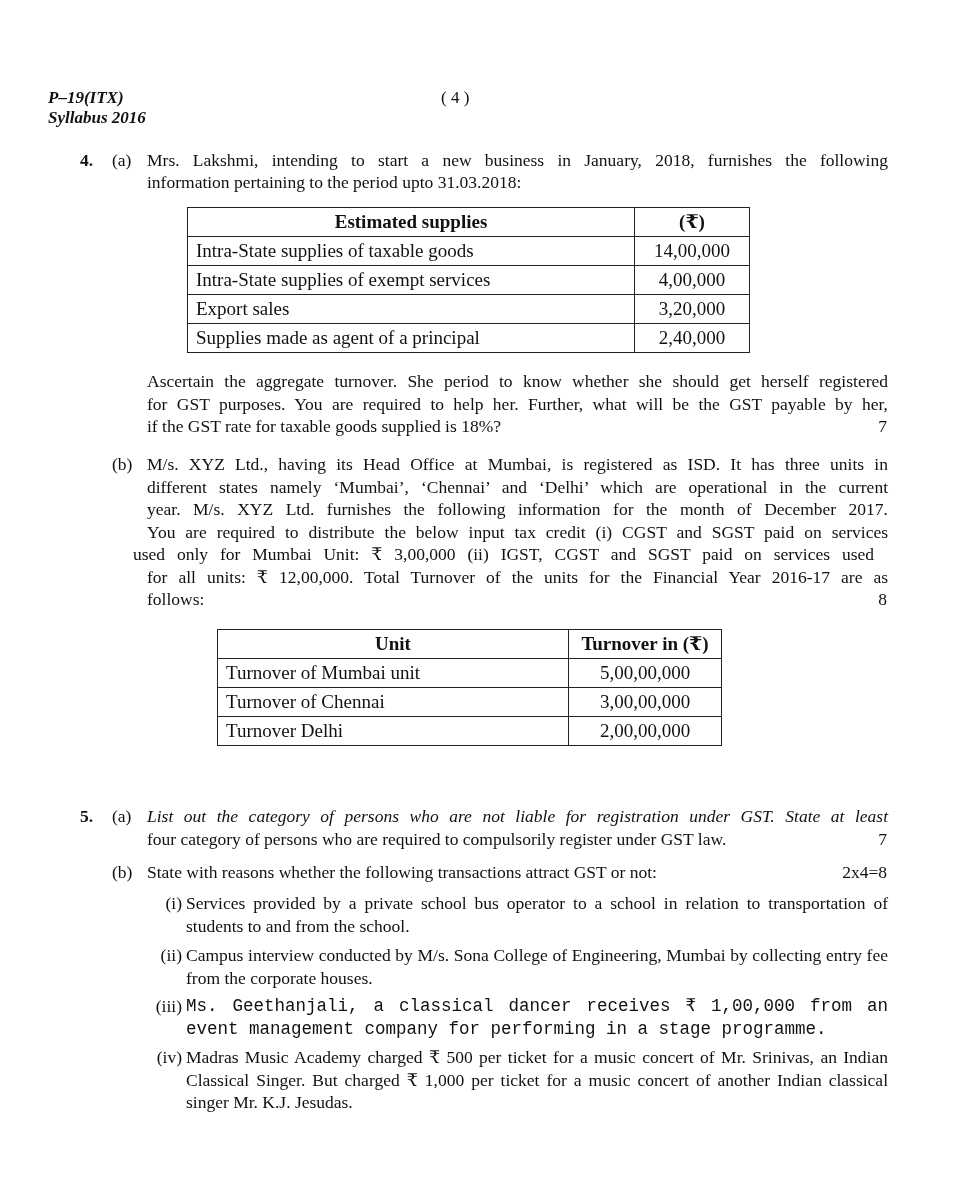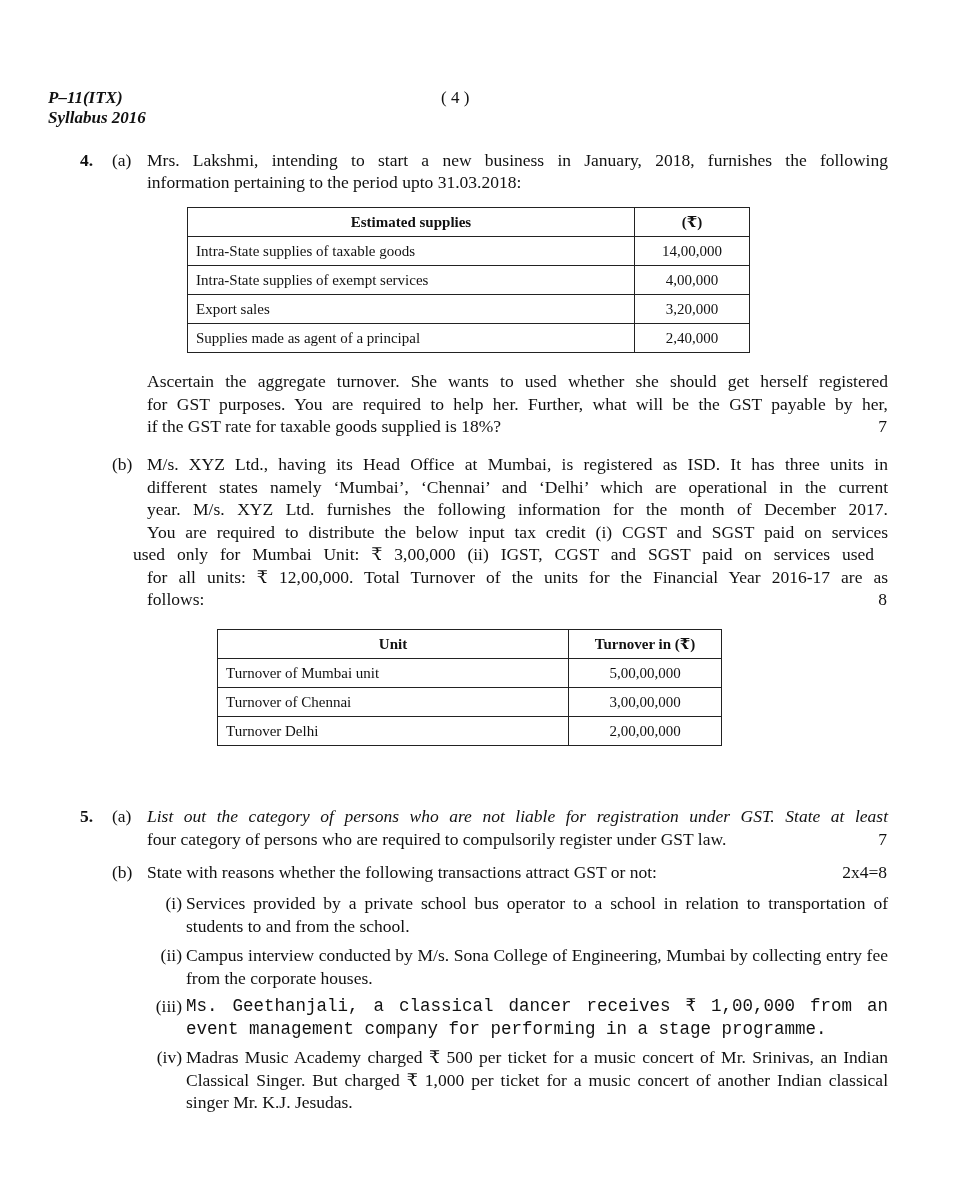--- a/index.html
+++ b/index.html
@@ -7,34 +7,34 @@
     width:959px; height:1200px; position:relative; overflow:hidden;
     font-family:"Liberation Serif", "DejaVu Serif", serif;
     color:#111; font-size:17.5px; line-height:22.5px;
   }
   .hdr-left { position:absolute; left:48px; top:88px; font-style:italic; font-weight:bold; font-size:17px; line-height:20px; }
   .hdr-center { position:absolute; left:441px; top:88px; font-size:17px; line-height:20px; }
   .qnum { position:absolute; left:80px; font-weight:bold; }
   .plabel { position:absolute; }
   .ptext { position:absolute; text-align:justify; }
   .marks { position:absolute; right:72px; text-align:right; }
-  table.t { position:absolute; border-collapse:collapse; font-size:15px; }
+  table.t { position:absolute; border-collapse:collapse; font-size:19px; }
   table.t td, table.t th { border:1.5px solid #222; padding:0 8px; height:28px; line-height:28px; }
   table.t th { font-weight:bold; text-align:center; }
   table.t td.num { text-align:center; }
   table.t th.num { text-align:center; }
   .sub { position:absolute; }
   .sublabel { position:absolute; text-align:right; width:38px; }
   .subtext { position:absolute; left:186px; width:702px; text-align:justify; }
 </style>
 </head>
 <body>
 
 <div class="hdr-left">
-  <div>P–11(ITX)</div>
+  <div>P–19(ITX)</div>
   <div>Syllabus 2016</div>
 </div>
 <div class="hdr-center">( 4 )</div>
 
 <div>
   <div class="qnum" style="top:149px;">4.</div>
   <div class="plabel" style="left:112px; top:149px;">(a)</div>
   <div class="ptext" style="left:147px; top:149px; width:741px; text-align:justify; text-align-last:justify;">Mrs. Lakshmi, intending to start a new business in January, 2018, furnishes the following</div>
   <div class="ptext" style="left:147px; top:171px; width:741px;">information pertaining to the period upto 31.03.2018:</div>
 
@@ -56,21 +56,21 @@
       <td>Export sales</td>
       <td class="num">3,20,000</td>
     </tr>
     <tr>
       <td>Supplies made as agent of a principal</td>
       <td class="num">2,40,000</td>
     </tr>
   </tbody>
     </table>
 
-  <div class="ptext" style="left:147px; top:370px; width:741px; text-align-last:justify;">Ascertain the aggregate turnover. She wants to used whether she should get herself registered</div>
+  <div class="ptext" style="left:147px; top:370px; width:741px; text-align-last:justify;">Ascertain the aggregate turnover. She period to know whether she should get herself registered</div>
   <div class="ptext" style="left:147px; top:393px; width:741px; text-align-last:justify;">for GST purposes. You are required to help her. Further, what will be the GST payable by her,</div>
   <div class="ptext" style="left:147px; top:415px; width:700px;">if the GST rate for taxable goods supplied is 18%?</div>
   <div class="marks" style="top:415px;">7</div>
 
   <div class="plabel" style="left:112px; top:453px;">(b)</div>
   <div class="ptext" style="left:147px; top:453px; width:741px; text-align-last:justify;">M/s. XYZ Ltd., having its Head Office at Mumbai, is registered as ISD. It has three units in</div>
   <div class="ptext" style="left:147px; top:476px; width:741px; text-align-last:justify;">different states namely ‘Mumbai’, ‘Chennai’ and ‘Delhi’ which are operational in the current</div>
   <div class="ptext" style="left:147px; top:498px; width:741px; text-align-last:justify;">year. M/s. XYZ Ltd. furnishes the following information for the month of December 2017.</div>
   <div class="ptext" style="left:147px; top:521px; width:741px; text-align-last:justify;">You are required to distribute the below input tax credit (i) CGST and SGST paid on services</div>
   <div class="ptext" style="left:133px; top:543px; width:741px; text-align-last:justify;">used only for Mumbai Unit: ₹ 3,00,000 (ii) IGST, CGST and SGST paid on services used</div>

